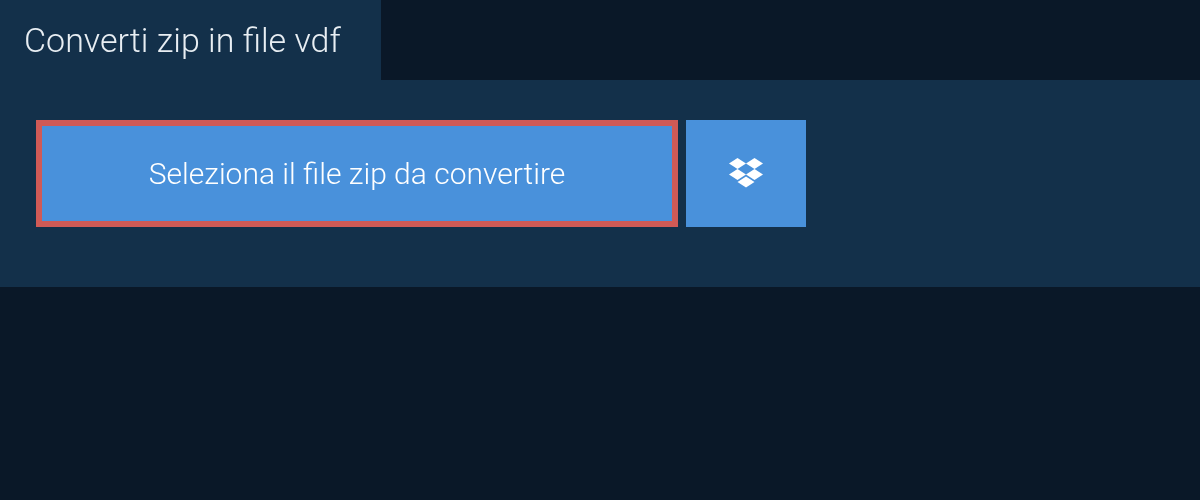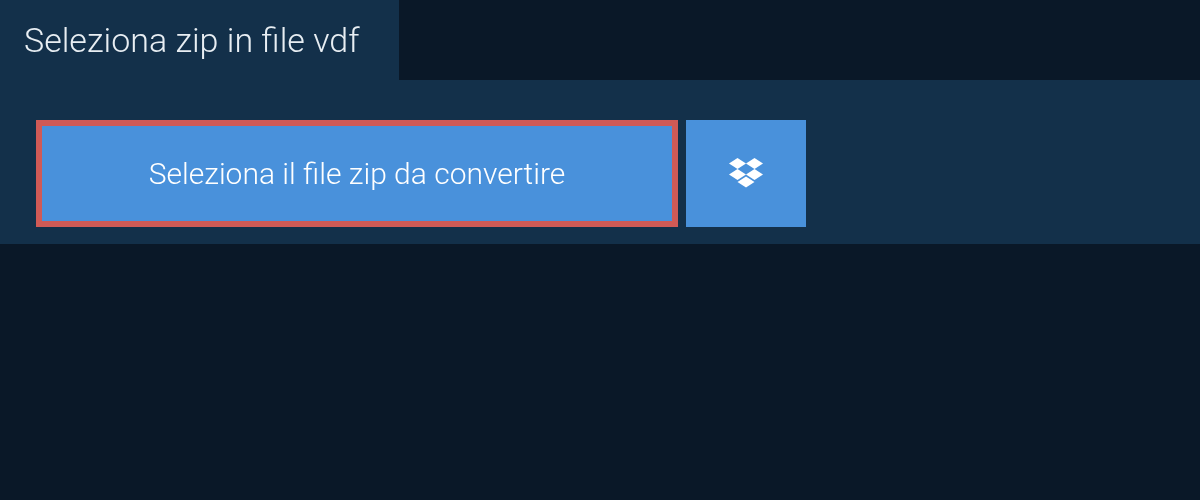--- a/index.html
+++ b/index.html
@@ -17,21 +17,21 @@
     .header-tab {
       display: inline-block;
       background: #13304a;
       padding: 20px 40px 20px 24px;
       color: #e8eef3;
       font-size: 34px;
       font-weight: 300;
     }
     .main-panel {
       background: #13304a;
-      padding: 40px 36px 17px 36px;
+      padding: 40px 36px 60px 36px;
       margin-top: 0;
     }
     .button-row {
       display: flex;
       gap: 8px;
       width: 770px;
     }
     .select-button {
       flex: 1;
       border: 6px solid #d05a56;
@@ -60,21 +60,21 @@
       height: 32px;
       fill: #ffffff;
     }
   </style>
 </head>
 <body>
 
 
 
 <div class="header-tab">
-  <span>Seleziona zip in file vdf</span>
+  <span>Converti zip in file vdf</span>
 </div>
 
 <div class="main-panel">
   <div class="button-row">
     <div class="select-button">
       <div class="select-button-inner">Seleziona il file zip da convertire</div>
     </div>
     <div class="dropbox-button">
       <svg class="dropbox-icon" viewBox="0 0 34 32">
         <path d="M8.5 0 L17 5.5 L8.5 11 L0 5.5 Z"></path>

